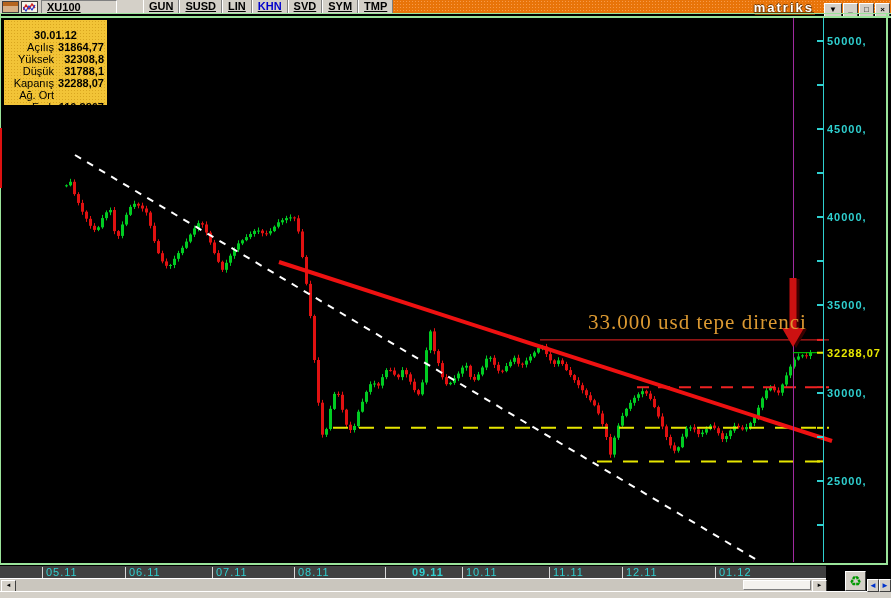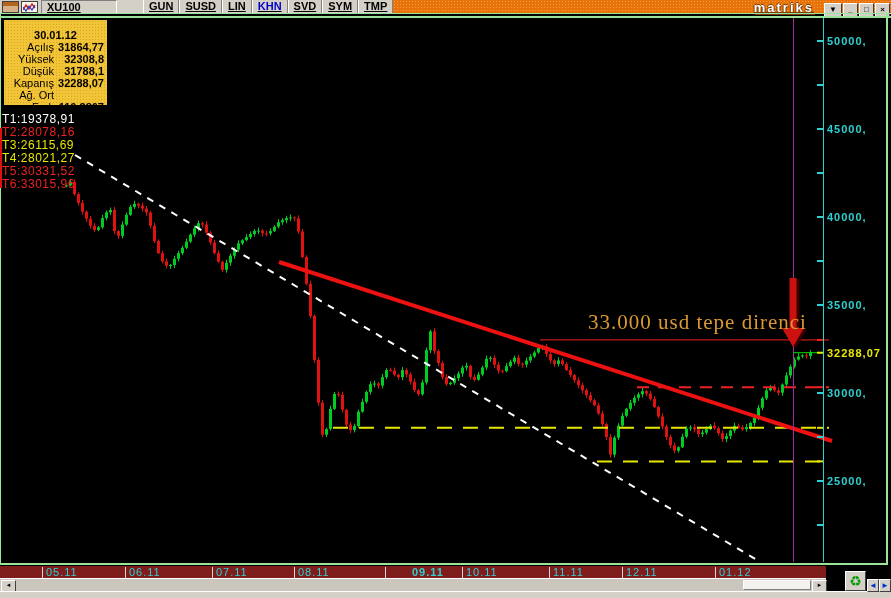--- a/index.html
+++ b/index.html
@@ -37,21 +37,21 @@
       background-size:3px 3px;font-size:11px;color:#000;box-sizing:border-box;padding-top:9px;}
   #quote-date{font-weight:bold;text-align:center;height:12px;line-height:12px;}
   .qrow{display:flex;height:12px;line-height:12px;}
   .ql{width:50px;text-align:right;}
   .qv{flex:1;text-align:right;font-weight:bold;padding-right:3px;}
   
   #trend-labels{position:absolute;left:2px;top:113px;font-size:12px;letter-spacing:.5px;}
   .tlbl{height:13px;line-height:13px;}
   #red-left-bar{position:absolute;left:0;top:128px;width:2px;height:60px;background:#dd1111;}
   
-  #date-strip{position:absolute;left:0;top:566px;width:826px;height:12px;background:#7f1d1d;}
+  #date-strip{position:absolute;left:0;top:566px;width:826px;height:12px;background:#404040;}
   .dtick{position:absolute;top:1px;width:1px;height:11px;background:#d8d8d8;}
   .dlbl{position:absolute;top:0;font-size:11px;color:#2fd0d0;letter-spacing:1px;line-height:12px;}
   #scrollbar{position:absolute;left:0;top:578px;width:826px;height:13px;background:#cac6be;
       border-top:1px solid #ffffff;box-sizing:border-box;}
   .sb-btn{position:absolute;top:1px;width:13px;height:10px;background:#d4d0c8;border:1px solid;
       border-color:#ffffff #404040 #404040 #ffffff;font-size:6px;line-height:9px;text-align:center;color:#000;}
   #sb-thumb{position:absolute;left:743px;top:1px;width:68px;height:10px;background:#f4f2ee;
       border:1px solid;border-color:#ffffff #808080 #808080 #ffffff;box-sizing:border-box;}
   #status-bar{position:absolute;left:0;top:591px;width:891px;height:7px;background:#d4d0c8;
       border-top:1px solid #ffffff;box-sizing:border-box;}
@@ -543,28 +543,20 @@
           <div class="ql">Ağ. Ort</div>
           <div class="qv"></div>
         </div>
         <div class="qrow">
           <div class="ql">Fark</div>
           <div class="qv">110,3867</div>
         </div>
       </div>
   </div>
 
-  <div id="trend-labels">
-      <div class="tlbl" style="color: rgb(255, 255, 255);">T1:19378,91</div>
-      <div class="tlbl" style="color: rgb(238, 34, 34);">T2:28078,16</div>
-      <div class="tlbl" style="color: rgb(230, 230, 0);">T3:26115,69</div>
-      <div class="tlbl" style="color: rgb(230, 230, 0);">T4:28021,27</div>
-      <div class="tlbl" style="color: rgb(238, 34, 34);">T5:30331,52</div>
-      <div class="tlbl" style="color: rgb(238, 34, 34);">T6:33015,96</div>
-    </div>
   <div id="red-left-bar"></div>
 
   <div id="date-strip">
       <div class="dtick" style="left: 42px;"></div>
       <div class="dlbl" style="left: 46px;">05.11</div>
       <div class="dtick" style="left: 125px;"></div>
       <div class="dlbl" style="left: 129px;">06.11</div>
       <div class="dtick" style="left: 212px;"></div>
       <div class="dlbl" style="left: 216px;">07.11</div>
       <div class="dtick" style="left: 294px;"></div>

